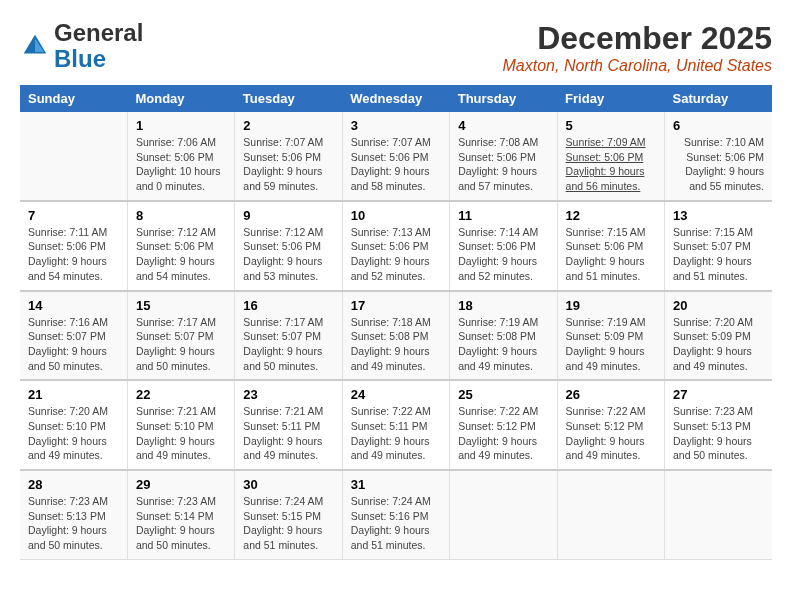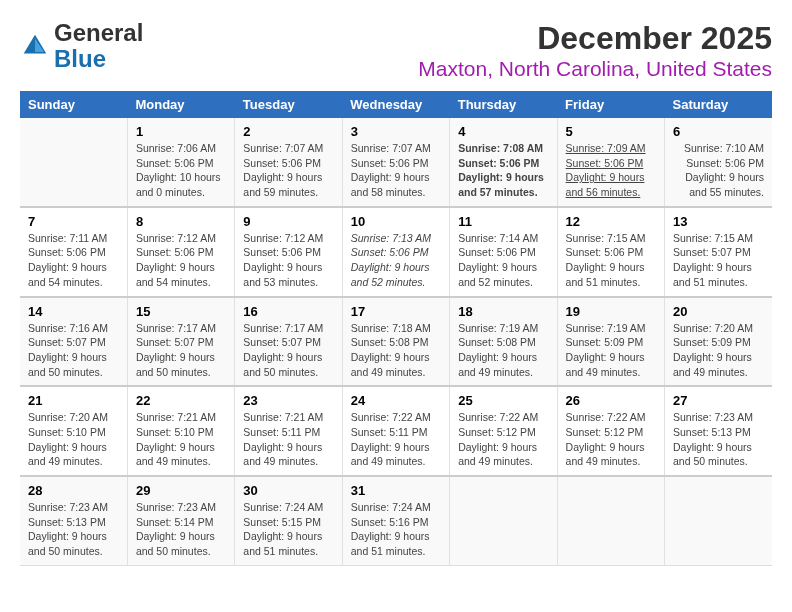--- a/index.html
+++ b/index.html
@@ -34,22 +34,23 @@
     }
     .title-section {
       text-align: right;
     }
     .month-title {
       font-size: 32px;
       font-weight: bold;
       color: #333;
     }
     .location {
-      font-size: 21px;
-      color: #a21caf;
+      font-size: 16px;
+      color: #c2410c;
+      font-style: italic;
     }
     table {
       width: 100%;
       border-collapse: collapse;
       font-size: 11px;
     }
     thead tr {
       background-color: #2f6fbf;
       color: white;
     }
@@ -143,21 +144,21 @@
         </td>
         <td>
           <span class="day-num">3</span>
           <div class="day-info" style="white-space: pre-line;">Sunrise: 7:07 AM
 Sunset: 5:06 PM
 Daylight: 9 hours
 and 58 minutes.</div>
         </td>
         <td>
           <span class="day-num">4</span>
-          <div class="day-info" style="white-space: pre-line; font-weight: bold;">Sunrise: 7:08 AM
+          <div class="day-info" style="white-space: pre-line;">Sunrise: 7:08 AM
 Sunset: 5:06 PM
 Daylight: 9 hours
 and 57 minutes.</div>
         </td>
         <td>
           <span class="day-num">5</span>
           <div class="day-info" style="white-space: pre-line; text-decoration: underline;">Sunrise: 7:09 AM
 Sunset: 5:06 PM
 Daylight: 9 hours
 and 56 minutes.</div>
@@ -187,21 +188,21 @@
         </td>
         <td>
           <span class="day-num">9</span>
           <div class="day-info" style="white-space: pre-line;">Sunrise: 7:12 AM
 Sunset: 5:06 PM
 Daylight: 9 hours
 and 53 minutes.</div>
         </td>
         <td>
           <span class="day-num">10</span>
-          <div class="day-info" style="white-space: pre-line; font-style: italic;">Sunrise: 7:13 AM
+          <div class="day-info" style="white-space: pre-line;">Sunrise: 7:13 AM
 Sunset: 5:06 PM
 Daylight: 9 hours
 and 52 minutes.</div>
         </td>
         <td>
           <span class="day-num">11</span>
           <div class="day-info" style="white-space: pre-line;">Sunrise: 7:14 AM
 Sunset: 5:06 PM
 Daylight: 9 hours
 and 52 minutes.</div>

